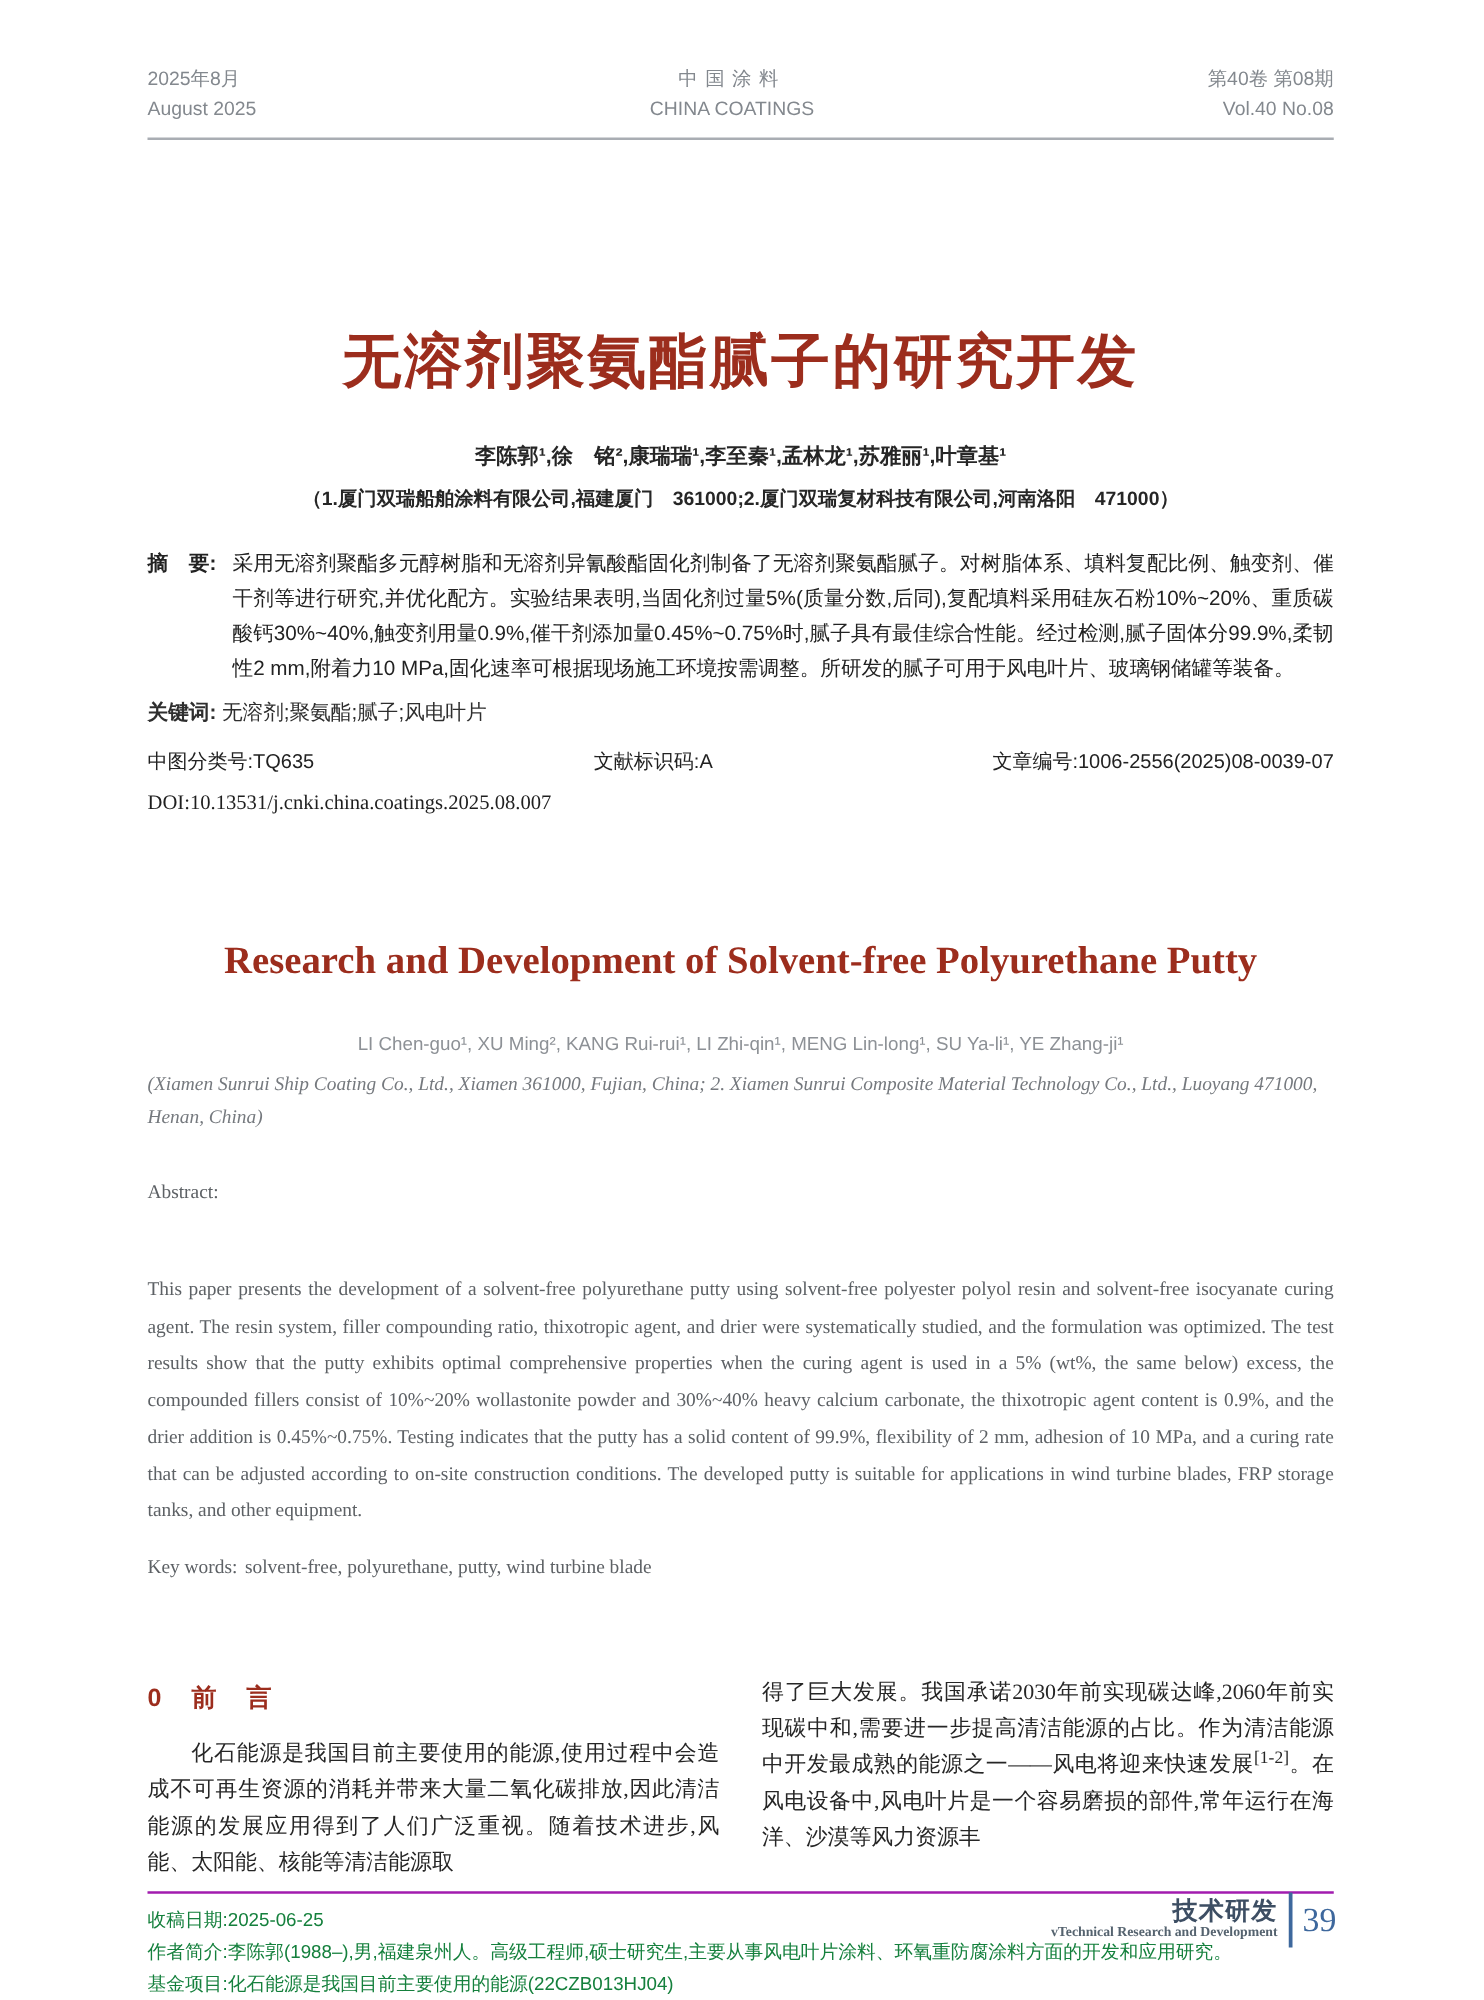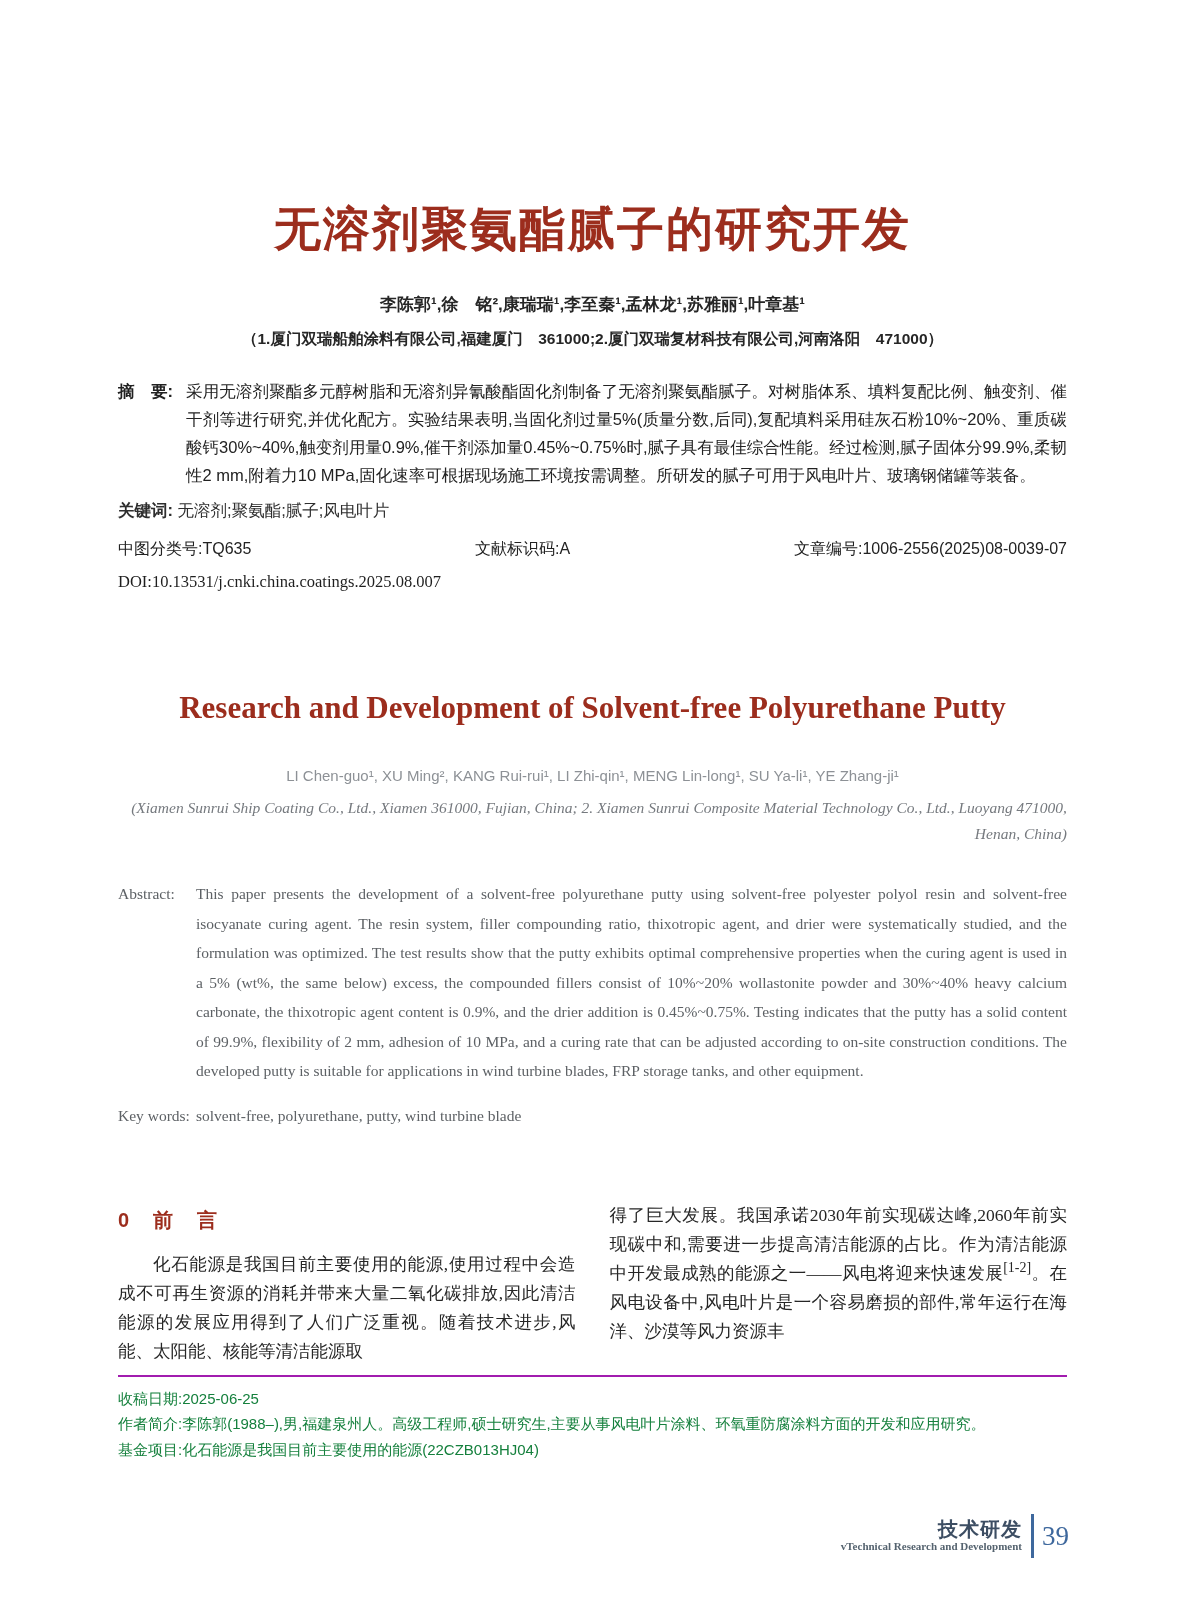--- a/index.html
+++ b/index.html
@@ -45,28 +45,28 @@
   }
   .doi { margin-top: 12px; font-family: "Liberation Serif", serif; font-size: 16.5px; color: #1f1f1f; }
   
   .title-en {
     margin: 92px auto 0; text-align: center; max-width: 860px;
     font-family: "Liberation Serif", serif; font-weight: bold;
     font-size: 31px; line-height: 47px; color: #9c2d1d;
   }
   .authors-en { margin-top: 36px; text-align: center; font-size: 15px; color: #8d9196; }
   .affil-en {
-    margin-top: 11px; text-align: right;
+    margin-top: 11px; text-align: left;
     font-family: "Liberation Serif", serif; font-style: italic;
     font-size: 15.5px; line-height: 26px; color: #75797e;
   }
   
   .abstract-en {
     margin-top: 32px; font-family: "Liberation Serif", serif;
-    font-size: 15.5px; line-height: 29.5px; color: #5d6165;
+    font-size: 15.5px; line-height: 29.5px; color: #5d6165; flex-direction: column;
   }
   .abstract-en .lbl { flex: 0 0 78px; white-space: nowrap; }
   .abstract-en .txt { flex: 1; text-align: justify; }
   .kw-en {
     margin-top: 17px; font-family: "Liberation Serif", serif;
     font-size: 15.5px; line-height: 26px; color: #5d6165;
   }
   .kw-en .lbl { flex: 0 0 78px; white-space: nowrap; }
   
   .body-cols { margin-top: 72px; display: flex; gap: 34px; }
@@ -96,20 +96,34 @@
   .pm-cn { font-size: 20px; font-weight: bold; color: #3d4e63; letter-spacing: 1px; line-height: 20px; }
   .pm-en { font-family: "Liberation Serif", serif; font-weight: bold; font-size: 11px; color: #55636f; line-height: 14px; }
   .pm-bar { width: 3px; height: 44px; background: #3e689d; margin-right: 8px; }
   .pm-num { font-family: "Liberation Serif", serif; font-size: 27px; color: #3e689d; }
 </style>
 </head>
 <body>
 
 <div class="page">
 
+  <div class="jheader">
+    <div class="col left">
+      <div>2025年8月</div>
+      <div>August 2025</div>
+    </div>
+    <div class="col center">
+      <div class="cn">中国涂料</div>
+      <div>CHINA COATINGS</div>
+    </div>
+    <div class="col right">
+      <div>第40卷 第08期</div>
+      <div>Vol.40  No.08</div>
+    </div>
+  </div>
 
   <h1 class="title-cn">无溶剂聚氨酯腻子的研究开发</h1>
   <div class="authors-cn">李陈郭¹,徐　铭²,康瑞瑞¹,李至秦¹,孟林龙¹,苏雅丽¹,叶章基¹</div>
   <div class="affil-cn">（1.厦门双瑞船舶涂料有限公司,福建厦门　361000;2.厦门双瑞复材科技有限公司,河南洛阳　471000）</div>
 
   <div class="block abstract-cn">
     <span class="lbl">摘　要:</span>
     <span class="txt">采用无溶剂聚酯多元醇树脂和无溶剂异氰酸酯固化剂制备了无溶剂聚氨酯腻子。对树脂体系、填料复配比例、触变剂、催干剂等进行研究,并优化配方。实验结果表明,当固化剂过量5%(质量分数,后同),复配填料采用硅灰石粉10%~20%、重质碳酸钙30%~40%,触变剂用量0.9%,催干剂添加量0.45%~0.75%时,腻子具有最佳综合性能。经过检测,腻子固体分99.9%,柔韧性2 mm,附着力10 MPa,固化速率可根据现场施工环境按需调整。所研发的腻子可用于风电叶片、玻璃钢储罐等装备。</span>
   </div>
 

